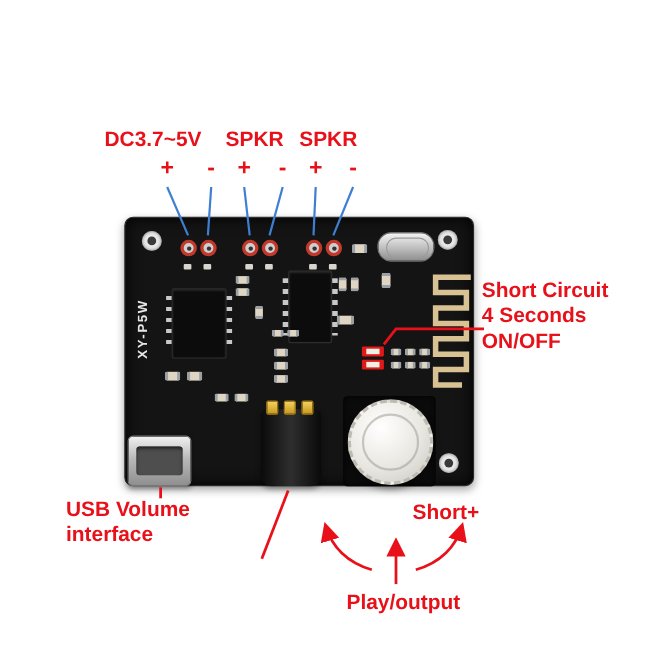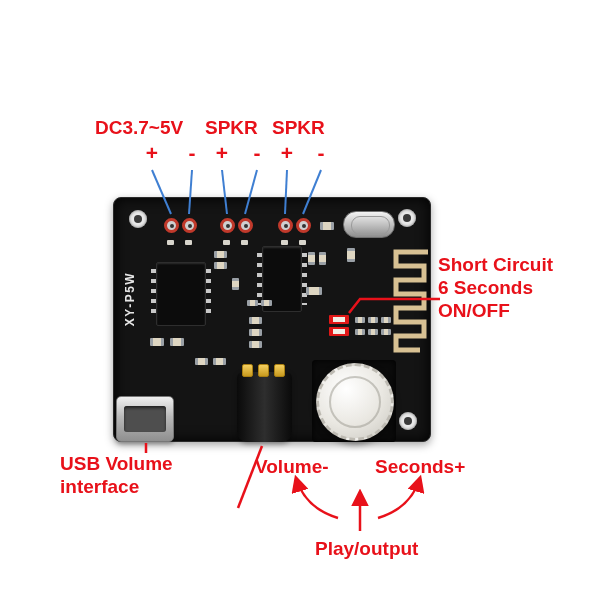--- a/index.html
+++ b/index.html
@@ -170,22 +170,21 @@
   <div class="label" style="left:272px;top:116px;width:65px">SPKR</div>
 
   <span class="sign" style="left:152px;top:143px">+</span>
   <span class="sign" style="left:192px;top:143px">-</span>
   <span class="sign" style="left:222px;top:143px">+</span>
   <span class="sign" style="left:257px;top:143px">-</span>
   <span class="sign" style="left:287px;top:143px">+</span>
   <span class="sign" style="left:321px;top:143px">-</span>
 
   <div class="label" style="left:438px;top:253px;width:140px">Short Circuit
-6 Seconds
+4 Seconds
 ON/OFF</div>
   <div class="label" style="left:60px;top:452px;width:130px">USB Volume
 interface</div>
 
-  <div class="label" style="left:255px;top:455px;width:85px">Volume-</div>
-  <div class="label" style="left:375px;top:455px;width:90px">Seconds+</div>
+  <div class="label" style="left:375px;top:455px;width:90px">Short+</div>
   <div class="label" style="left:315px;top:537px;width:95px">Play/output</div>
 
 </div>
 
 </body></html>

